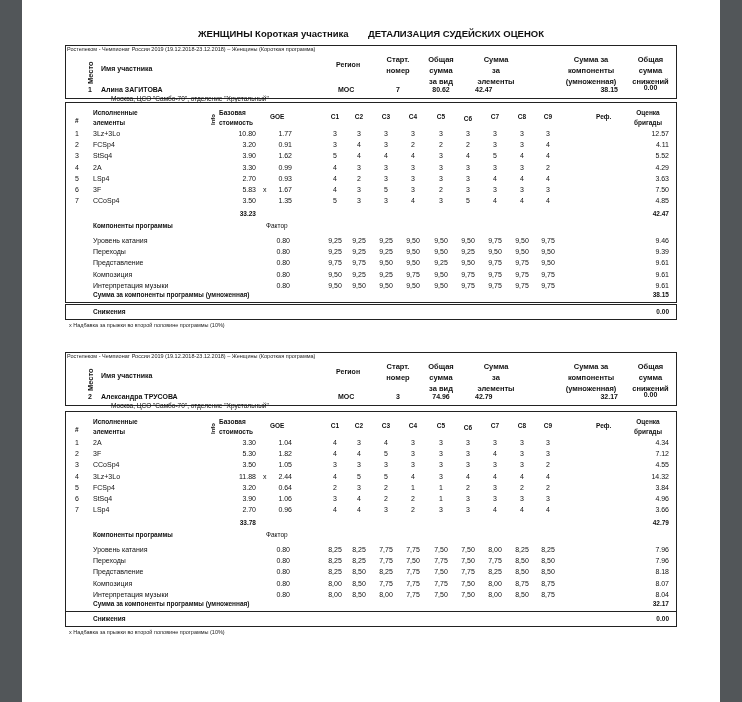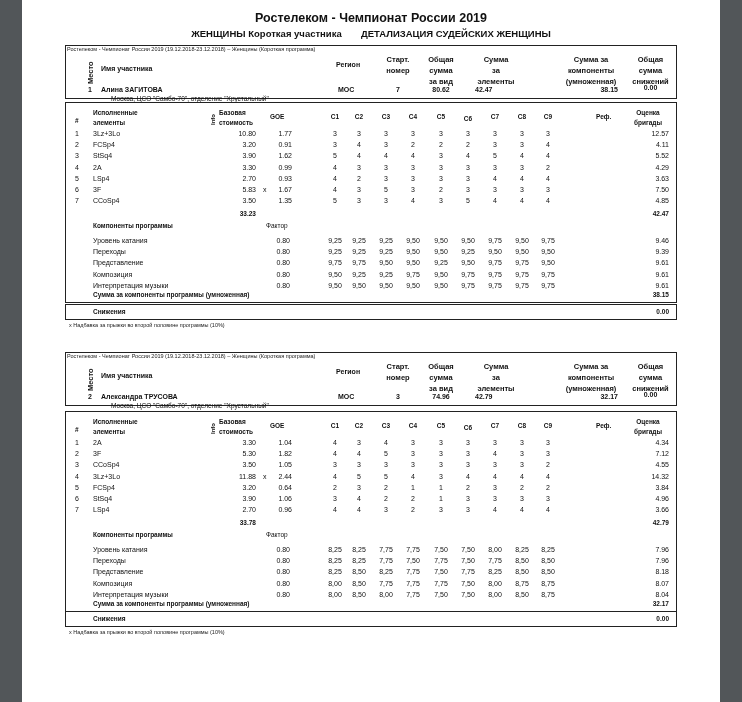--- a/index.html
+++ b/index.html
@@ -18,25 +18,24 @@
   .c{text-align:center;}
   .vert{position:absolute;transform:rotate(-90deg);transform-origin:left top;font-size:7.5px;font-weight:bold;}
   .vinfo{position:absolute;transform:rotate(-90deg);transform-origin:left top;font-size:6px;font-weight:bold;}
   .row{position:absolute;left:0;width:610px;height:11px;font-size:7px;}
   .row span{position:absolute;white-space:nowrap;}
 </style>
 </head>
 <body>
 
 <div class="page">
-  <div class="abs title">Ростелеком - Чемпионат России 2019</div>
   <div class="abs subtitle">
     <span>ЖЕНЩИНЫ Короткая участника</span>
     <span style="display:inline-block;width:14px"></span>
-    <span>ДЕТАЛИЗАЦИЯ СУДЕЙСКИХ ЖЕНЩИНЫ</span>
+    <span>ДЕТАЛИЗАЦИЯ СУДЕЙСКИХ ОЦЕНОК</span>
   </div>
   <div id="skaters-root">
   <div class="skater-block">
 
     <div class="box hbox" style="left: 43px; width: 612px; height: 54px; top: 45px;">
       <div class="abs tiny" style="left:1px;top:0px;">Ростелеком - Чемпионат России 2019 (19.12.2018-23.12.2018)  –  Женщины  (Короткая программа)</div>
       <div class="vert" style="left:20px;top:38px;">Место</div>
       <div class="abs b s7" style="left:35px;top:19px;">Имя участника</div>
       <div class="abs b s7" style="left:270px;top:15px;">Регион</div>
       <div class="abs hdr" style="left:310px;top:8px;width:44px;">

